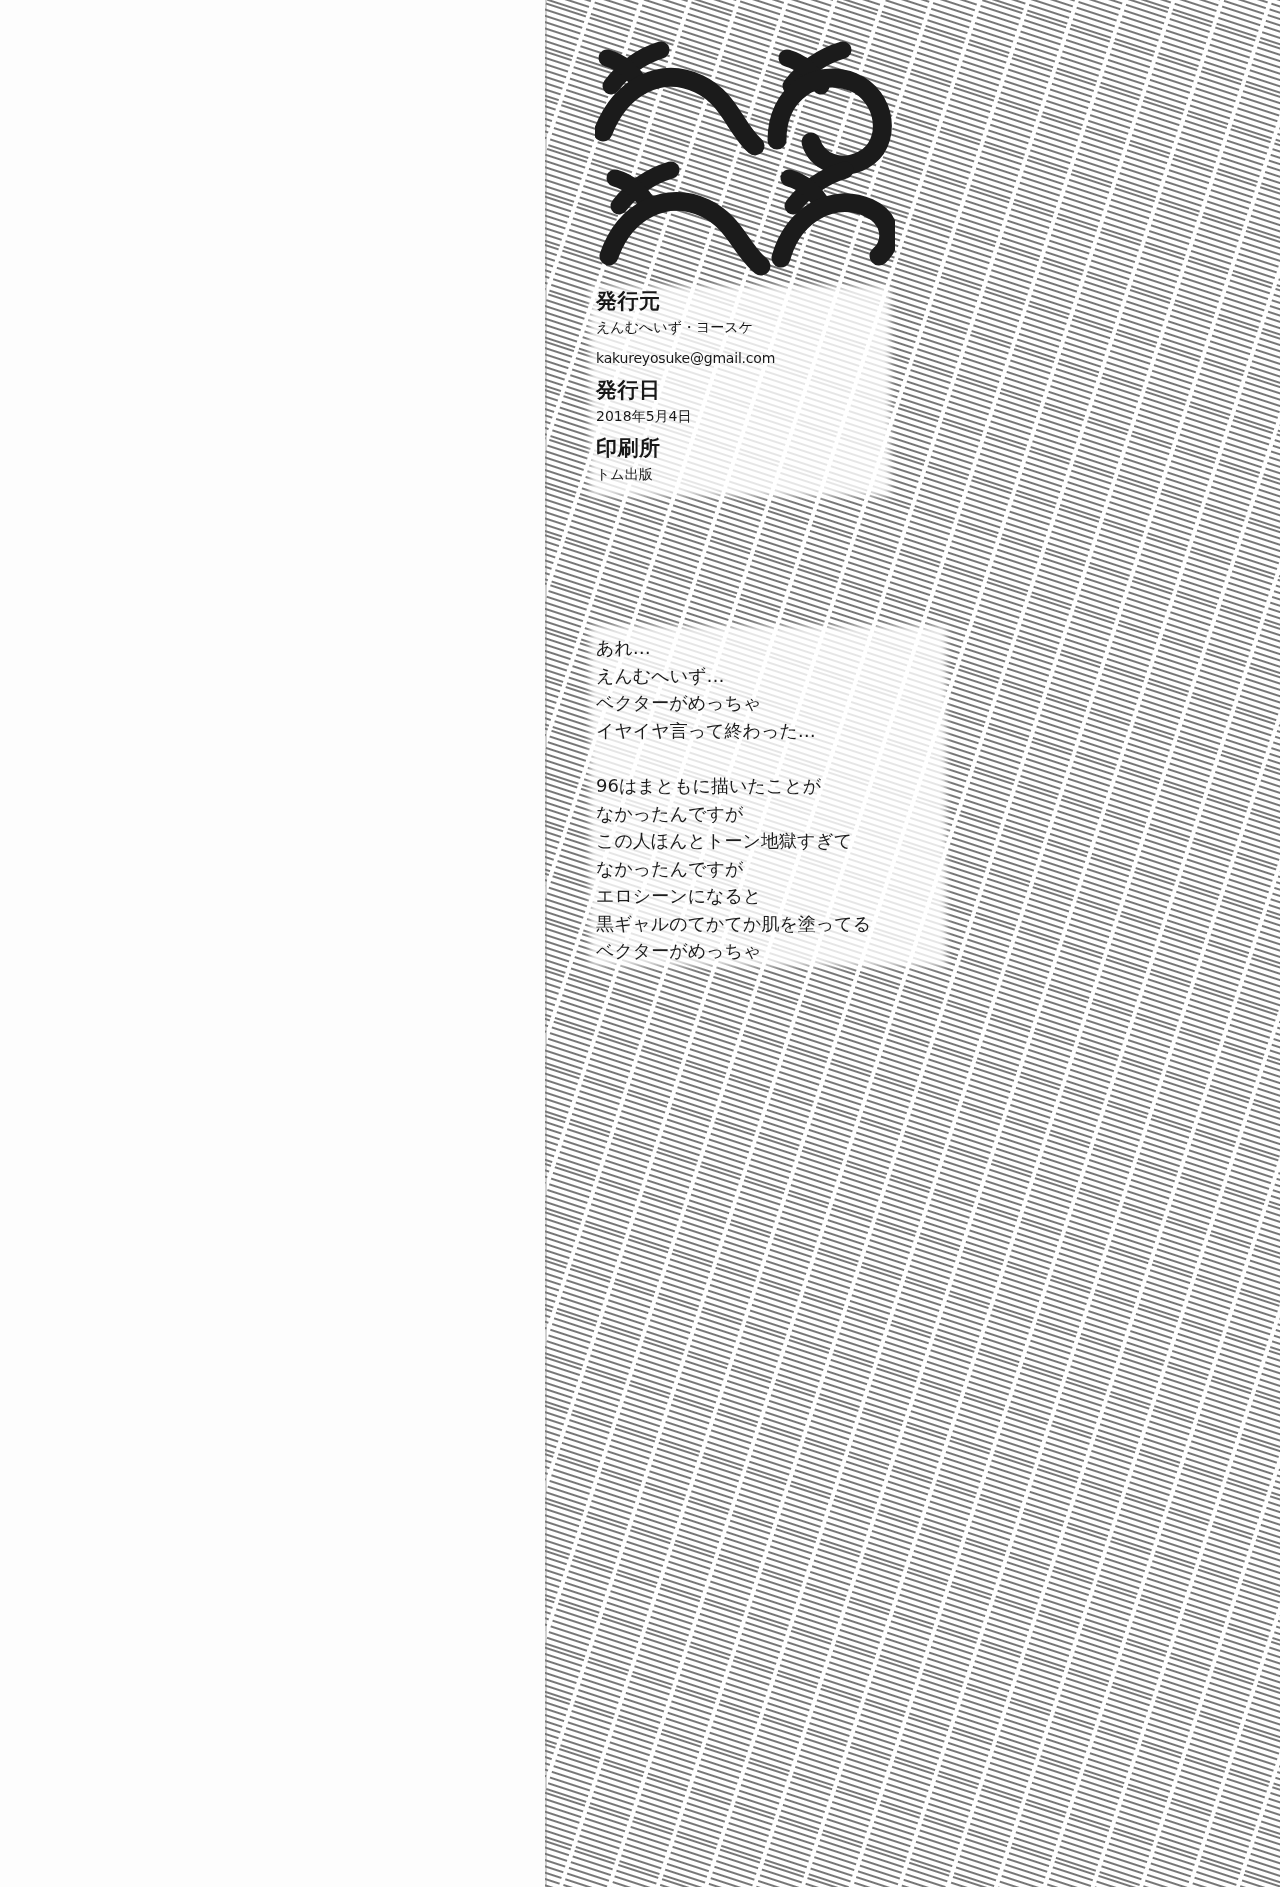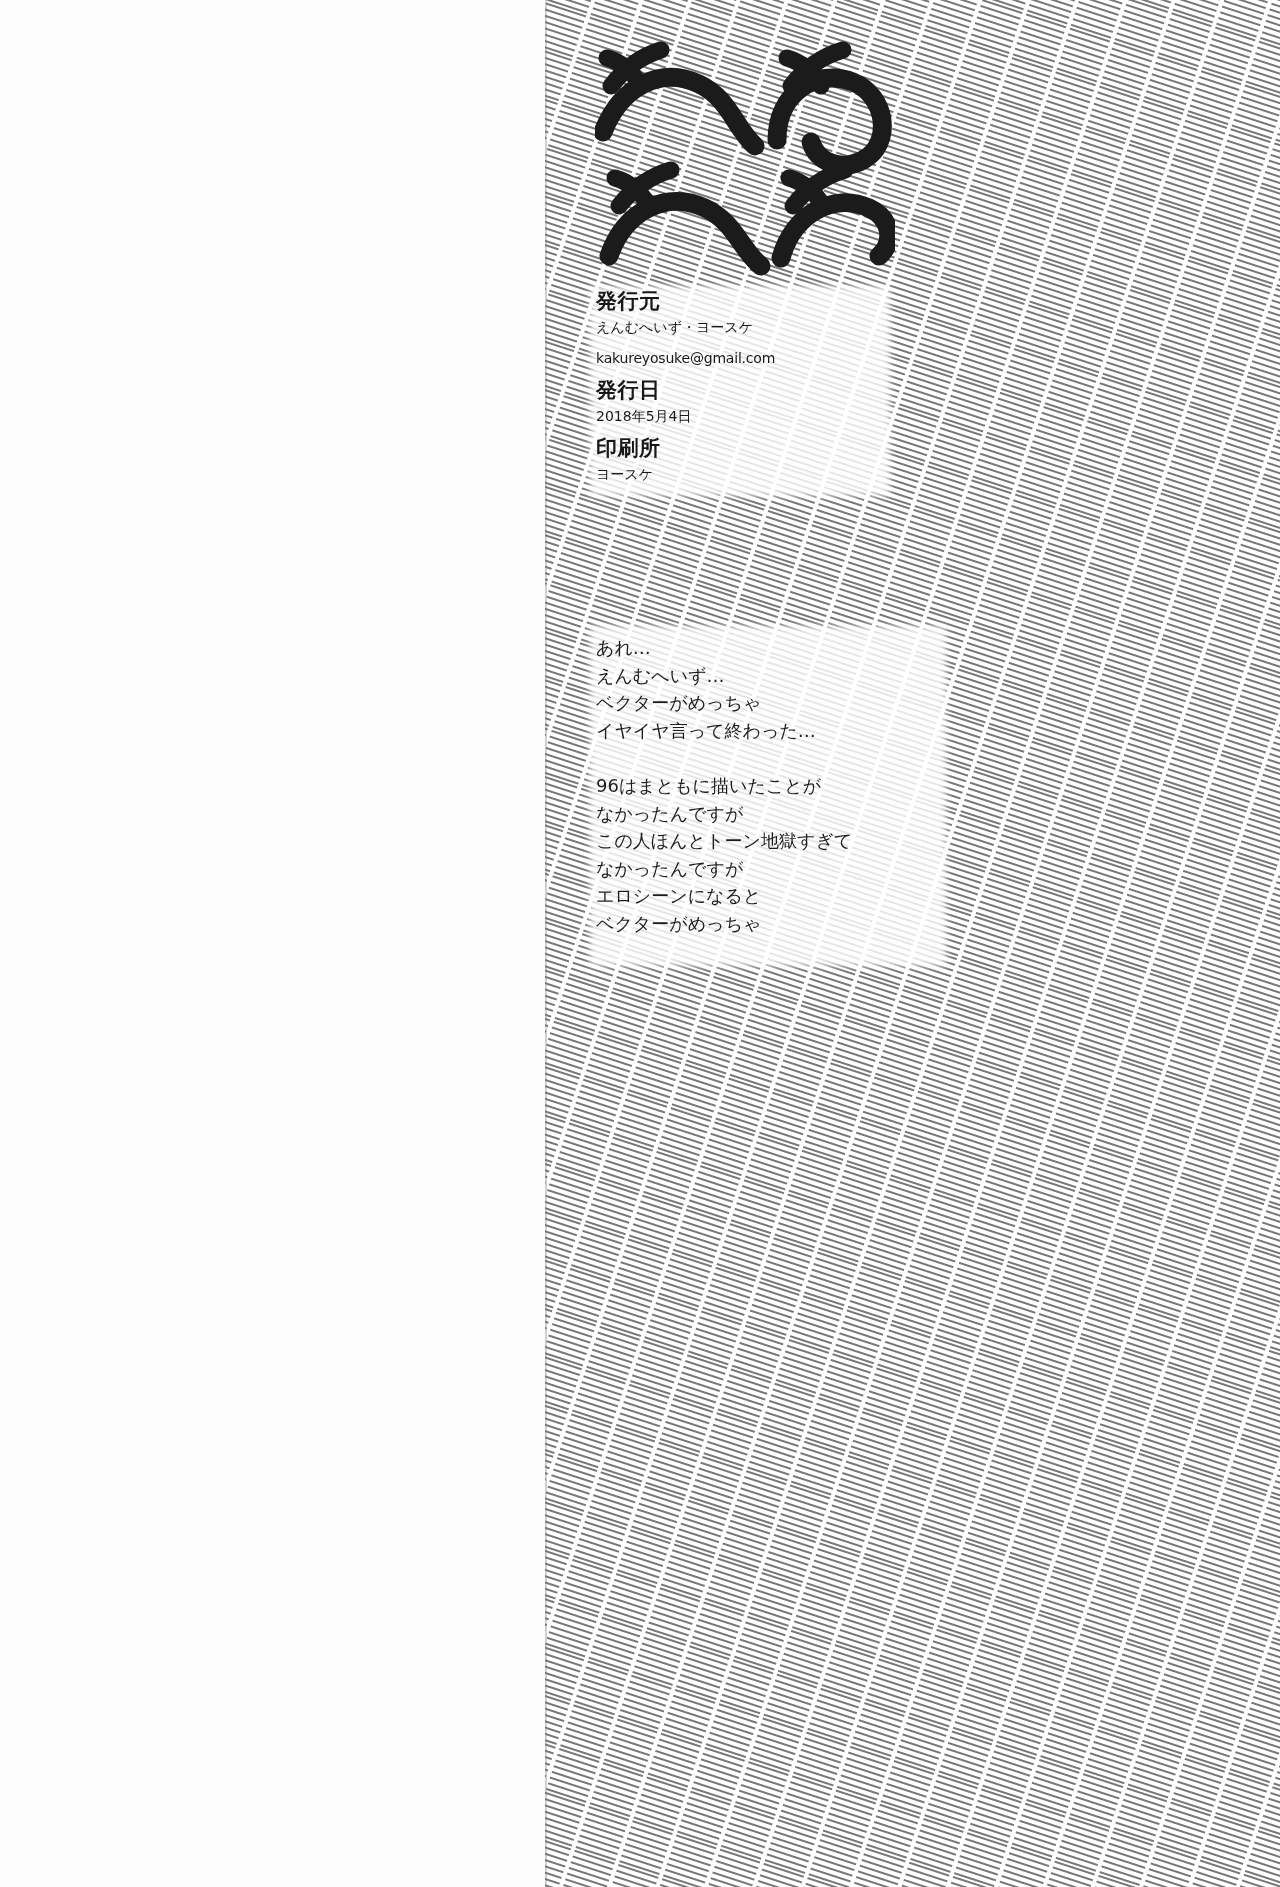--- a/index.html
+++ b/index.html
@@ -234,35 +234,36 @@
       <p class="colo-head">発行元</p>
       <p class="colo-val">えんむへいず・ヨースケ</p>
       <p class="colo-val email">kakureyosuke@gmail.com</p>
     </div>
     <div class="colo-group">
       <p class="colo-head">発行日</p>
       <p class="colo-val">2018年5月4日</p>
     </div>
     <div class="colo-group">
       <p class="colo-head">印刷所</p>
-      <p class="colo-val">ヨースケ</p>
+      <p class="colo-val">トム出版</p>
     </div>
   </div>
 
   <div id="afterword">
     <div>
       <p>あれ…</p>
       <p>えんむへいず…</p>
       <p>ベクターがめっちゃ</p>
       <p>イヤイヤ言って終わった…</p>
     </div>
     <div class="para-gap"></div>
     <div>
       <p>96はまともに描いたことが</p>
       <p>なかったんですが</p>
       <p>この人ほんとトーン地獄すぎて</p>
       <p>なかったんですが</p>
       <p>エロシーンになると</p>
+      <p>黒ギャルのてかてか肌を塗ってる</p>
       <p>ベクターがめっちゃ</p>
     </div>
   </div>
 
 </div>
 
 </body></html>

